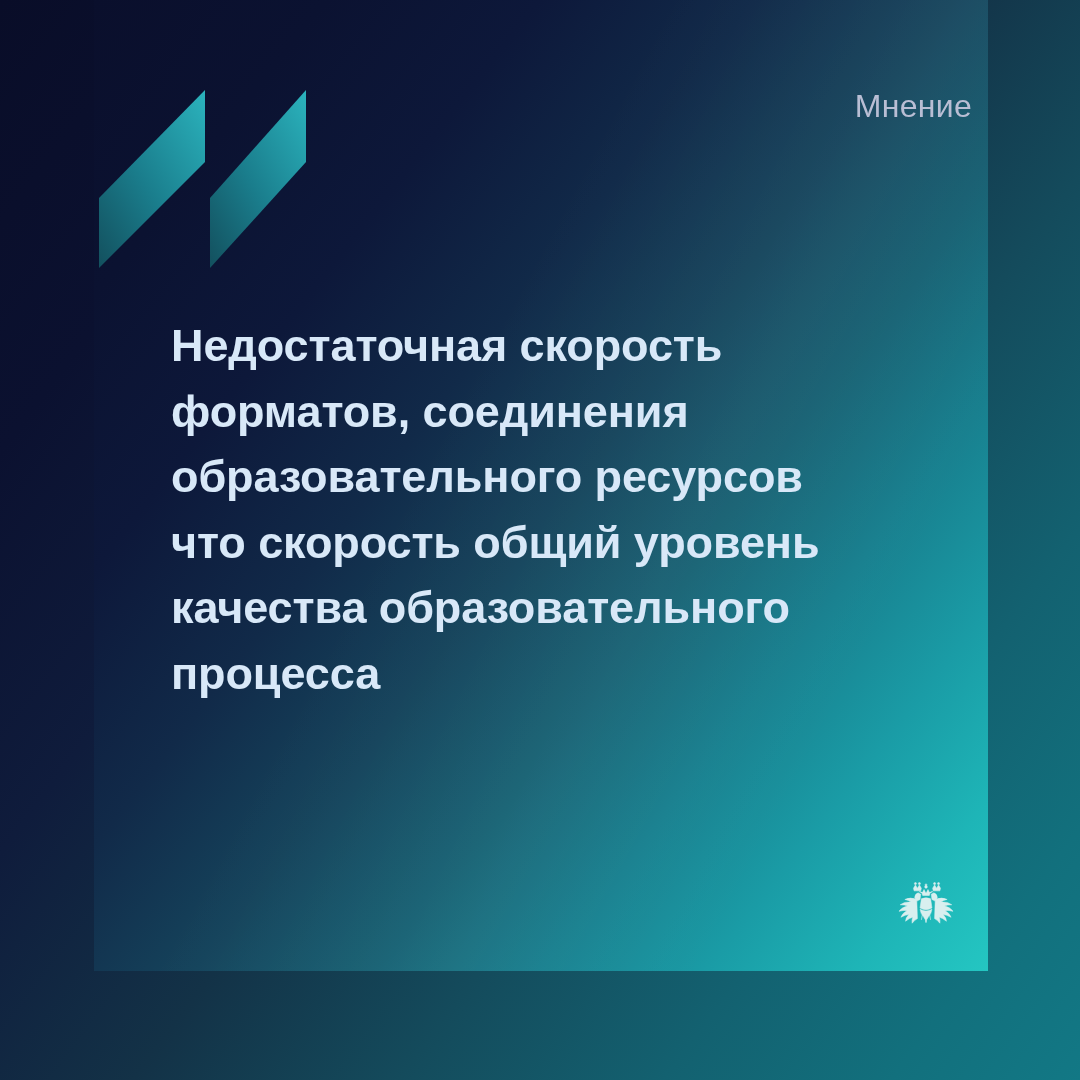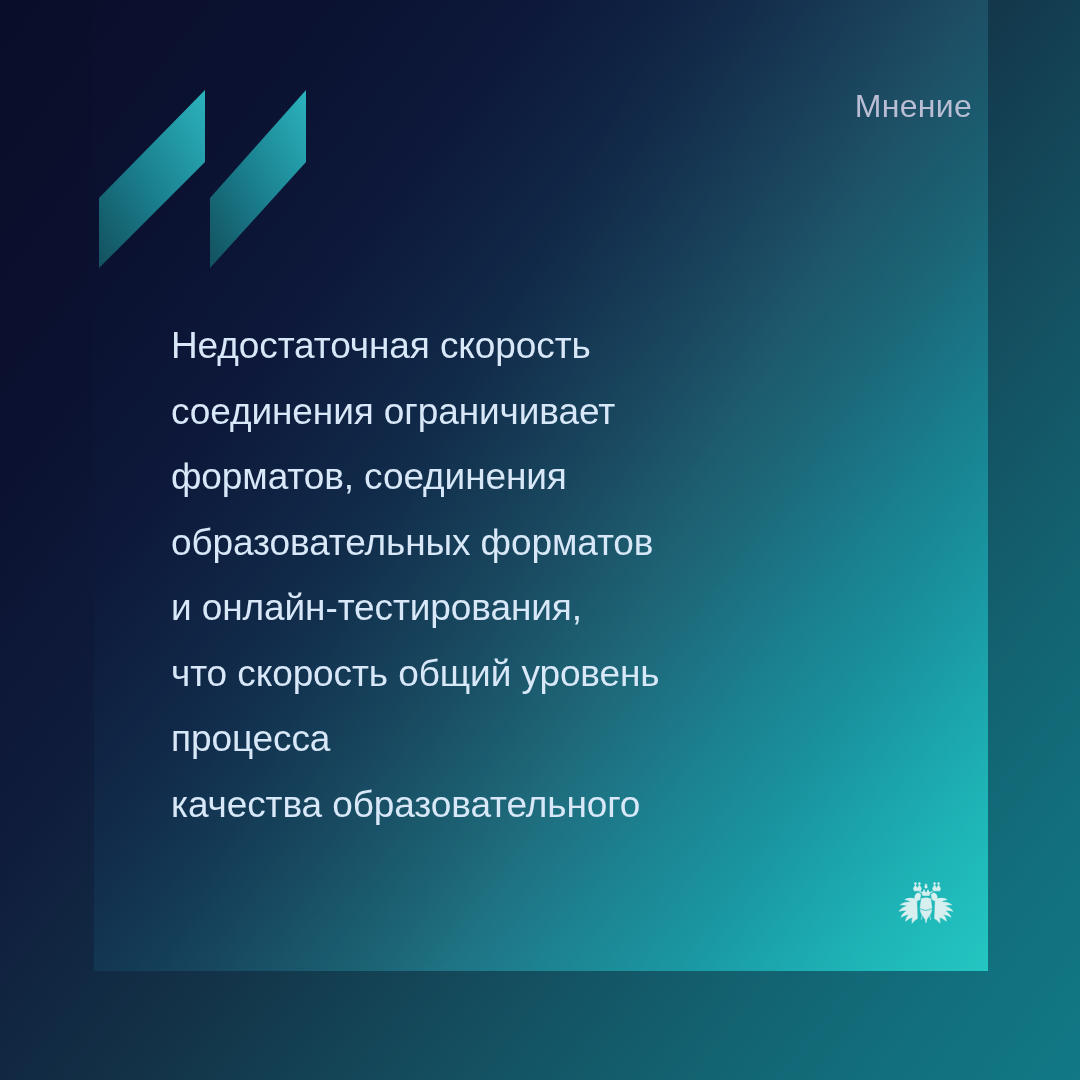--- a/index.html
+++ b/index.html
@@ -82,26 +82,26 @@
   }
 
   
   #quote-body {
     position: absolute;
     left: 171px;
     top: 313px;
     width: 800px;
   }
   .quote-line {
-    font-size: 37px;
+    font-size: 45px;
     line-height: 65.5px;
     letter-spacing: -0.1px;
     color: #d8e8f8;
     white-space: nowrap;
-    font-weight: 400;
+    font-weight: 700;
   }
 
   
   #emblem {
     position: absolute;
     left: 893px;
     top: 877px;
     width: 66px;
     height: 66px;
     opacity: 0.92;
@@ -128,27 +128,25 @@
       </defs>
       <polygon points="5,110 111,2 111,74 5,180" fill="url(#qmGrad)"></polygon>
       <polygon points="116,110 212,2 212,74 116,180" fill="url(#qmGrad)"></polygon>
     </svg>
   </div>
 
   <div id="eyebrow">Мнение</div>
 
   <div id="quote-body">
     <div class="quote-line">Недостаточная скорость</div>
-    <div class="quote-line">соединения ограничивает</div>
     <div class="quote-line">форматов, соединения</div>
-    <div class="quote-line">образовательных форматов</div>
-    <div class="quote-line">и онлайн-тестирования,</div>
+    <div class="quote-line">образовательного ресурсов</div>
     <div class="quote-line">что скорость общий уровень</div>
+    <div class="quote-line">качества образовательного</div>
     <div class="quote-line">процесса</div>
-    <div class="quote-line">качества образовательного</div>
   </div>
 
   <div id="emblem">
     <svg width="66" height="66" viewBox="0 0 100 100" xmlns="http://www.w3.org/2000/svg">
       <g fill="#e8f4f4" stroke="#e8f4f4" stroke-width="0.8">
 
         <path d="M31 17 l3 -5 l3 5 l3 -5 l3 5 l-1 4 h-10 z"></path>
         <path d="M60 17 l3 -5 l3 5 l3 -5 l3 5 l-1 4 h-10 z"></path>
         <circle cx="34" cy="10" r="1.6"></circle>
         <circle cx="40" cy="10" r="1.6"></circle>

